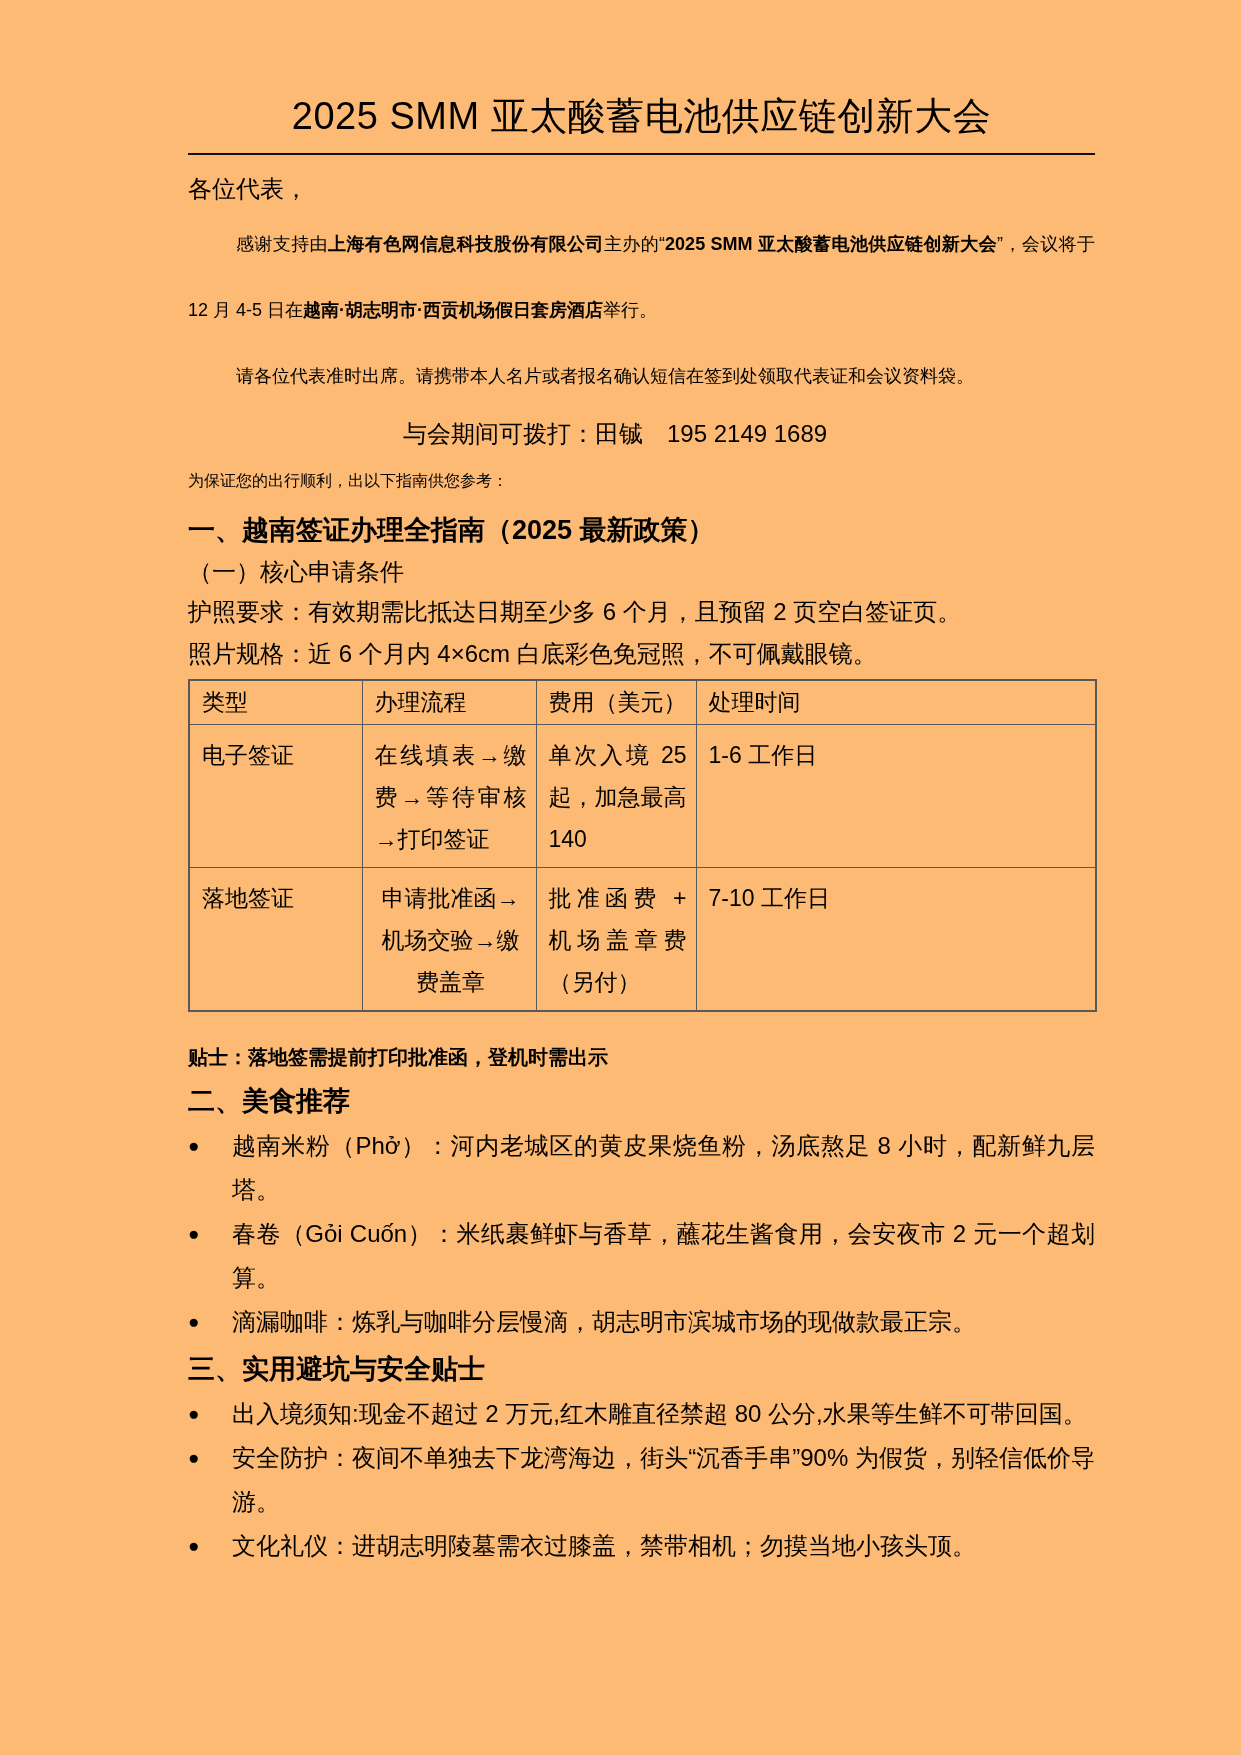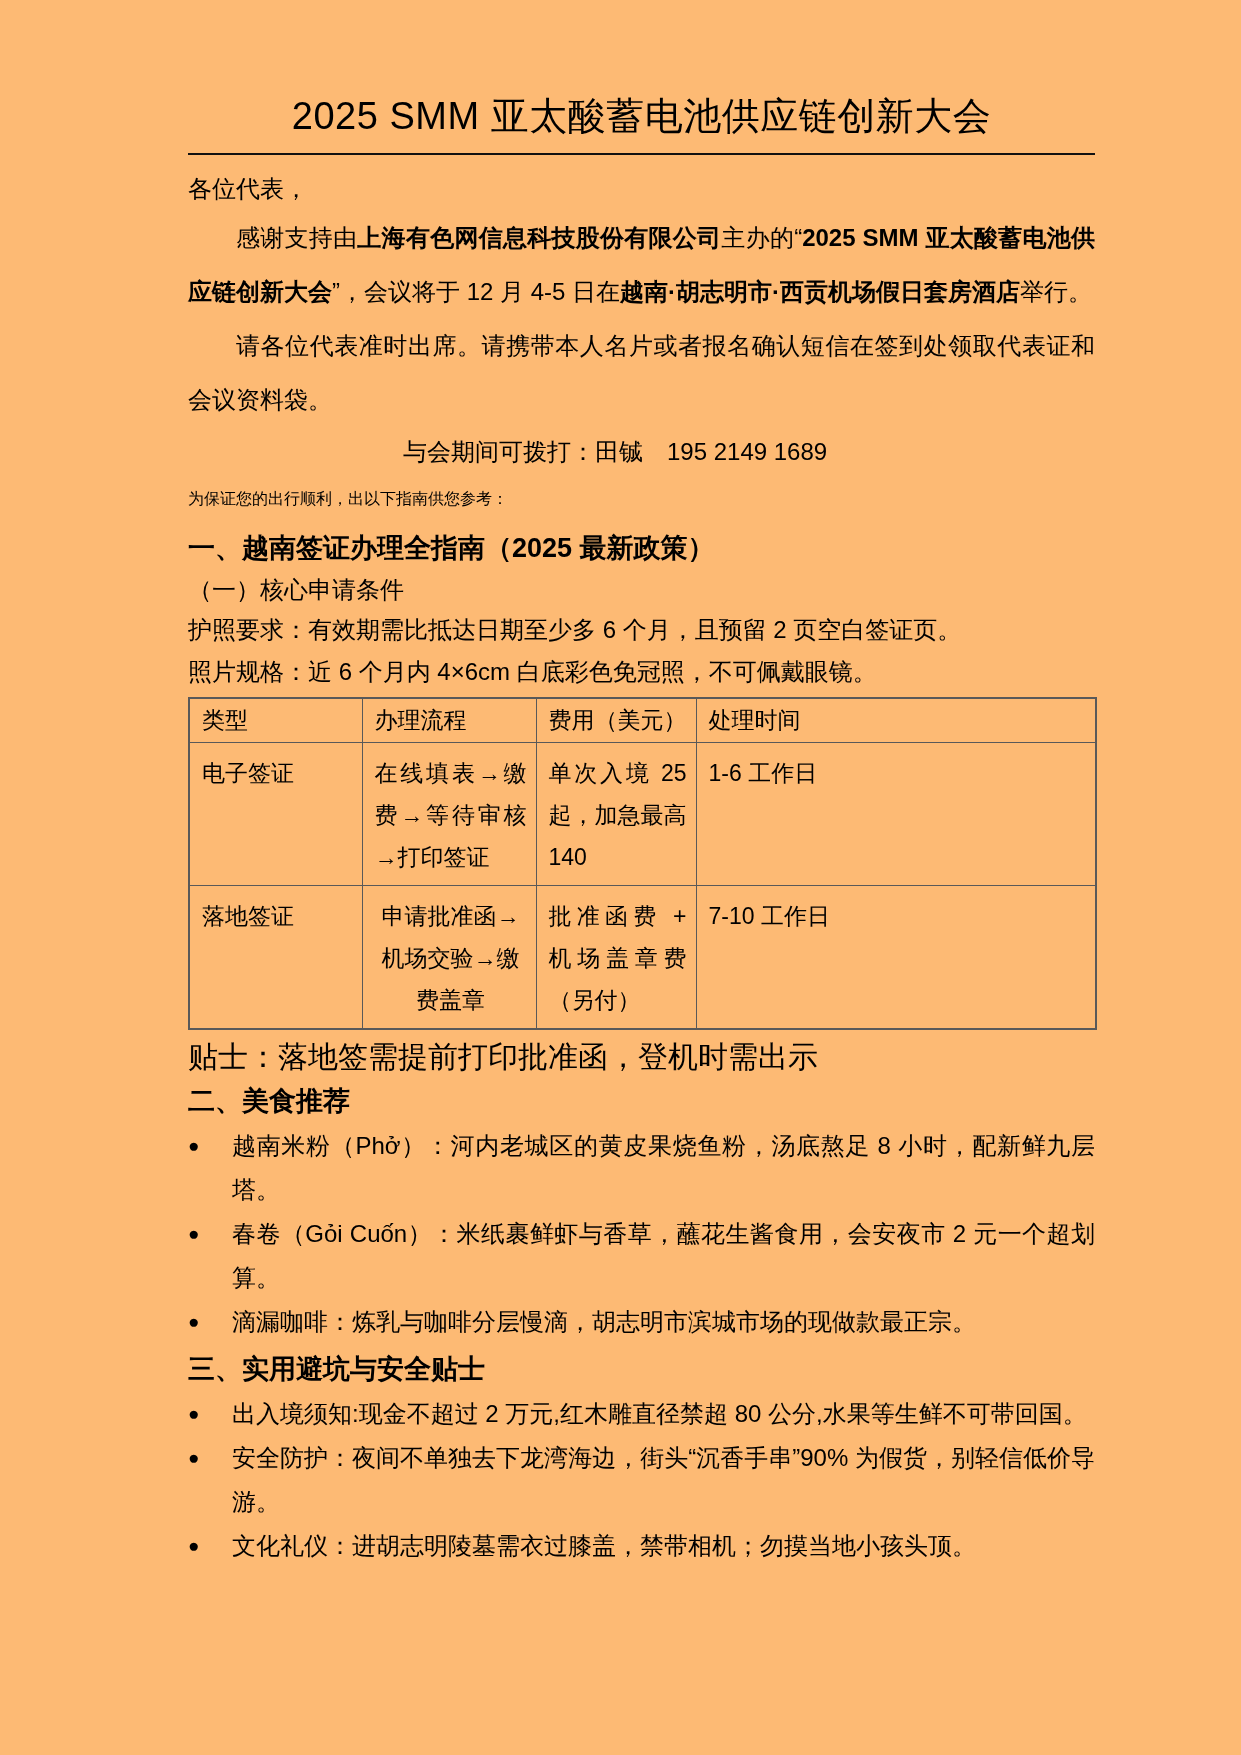--- a/index.html
+++ b/index.html
@@ -34,22 +34,22 @@
     border-top: 2px solid #111111;
     height: 0;
   }
   p { margin: 0; }
   .salutation {
     margin-top: 12px;
     font-size: 24px;
     line-height: 44px;
   }
   .body-p {
-    font-size: 24px;
-    line-height: 54px;
+    font-size: 18px;
+    line-height: 66px;
     text-align: justify;
   }
   .indent { text-indent: 48px; }
   .contact-line {
     font-size: 24px;
     line-height: 50px;
     padding-left: 215px;
   }
   .guide-note {
     font-size: 16px;
@@ -98,23 +98,24 @@
   table.visa-table td {
     line-height: 42px;
     height: 127px;
   }
   .cell-just {
     text-align: justify;
     text-justify: inter-character;
   }
   .cell-center { text-align: center; }
   .tip-line {
-    margin-top: 8px;
-    font-size: 30px;
+    margin-top: 26px;
+    font-size: 20px;
     line-height: 38px;
+    font-weight: bold;
   }
   ul.blist {
     list-style: none;
     margin: 0;
     padding: 0;
   }
   ul.blist li {
     display: flex;
     font-size: 24px;
     line-height: 44px;

